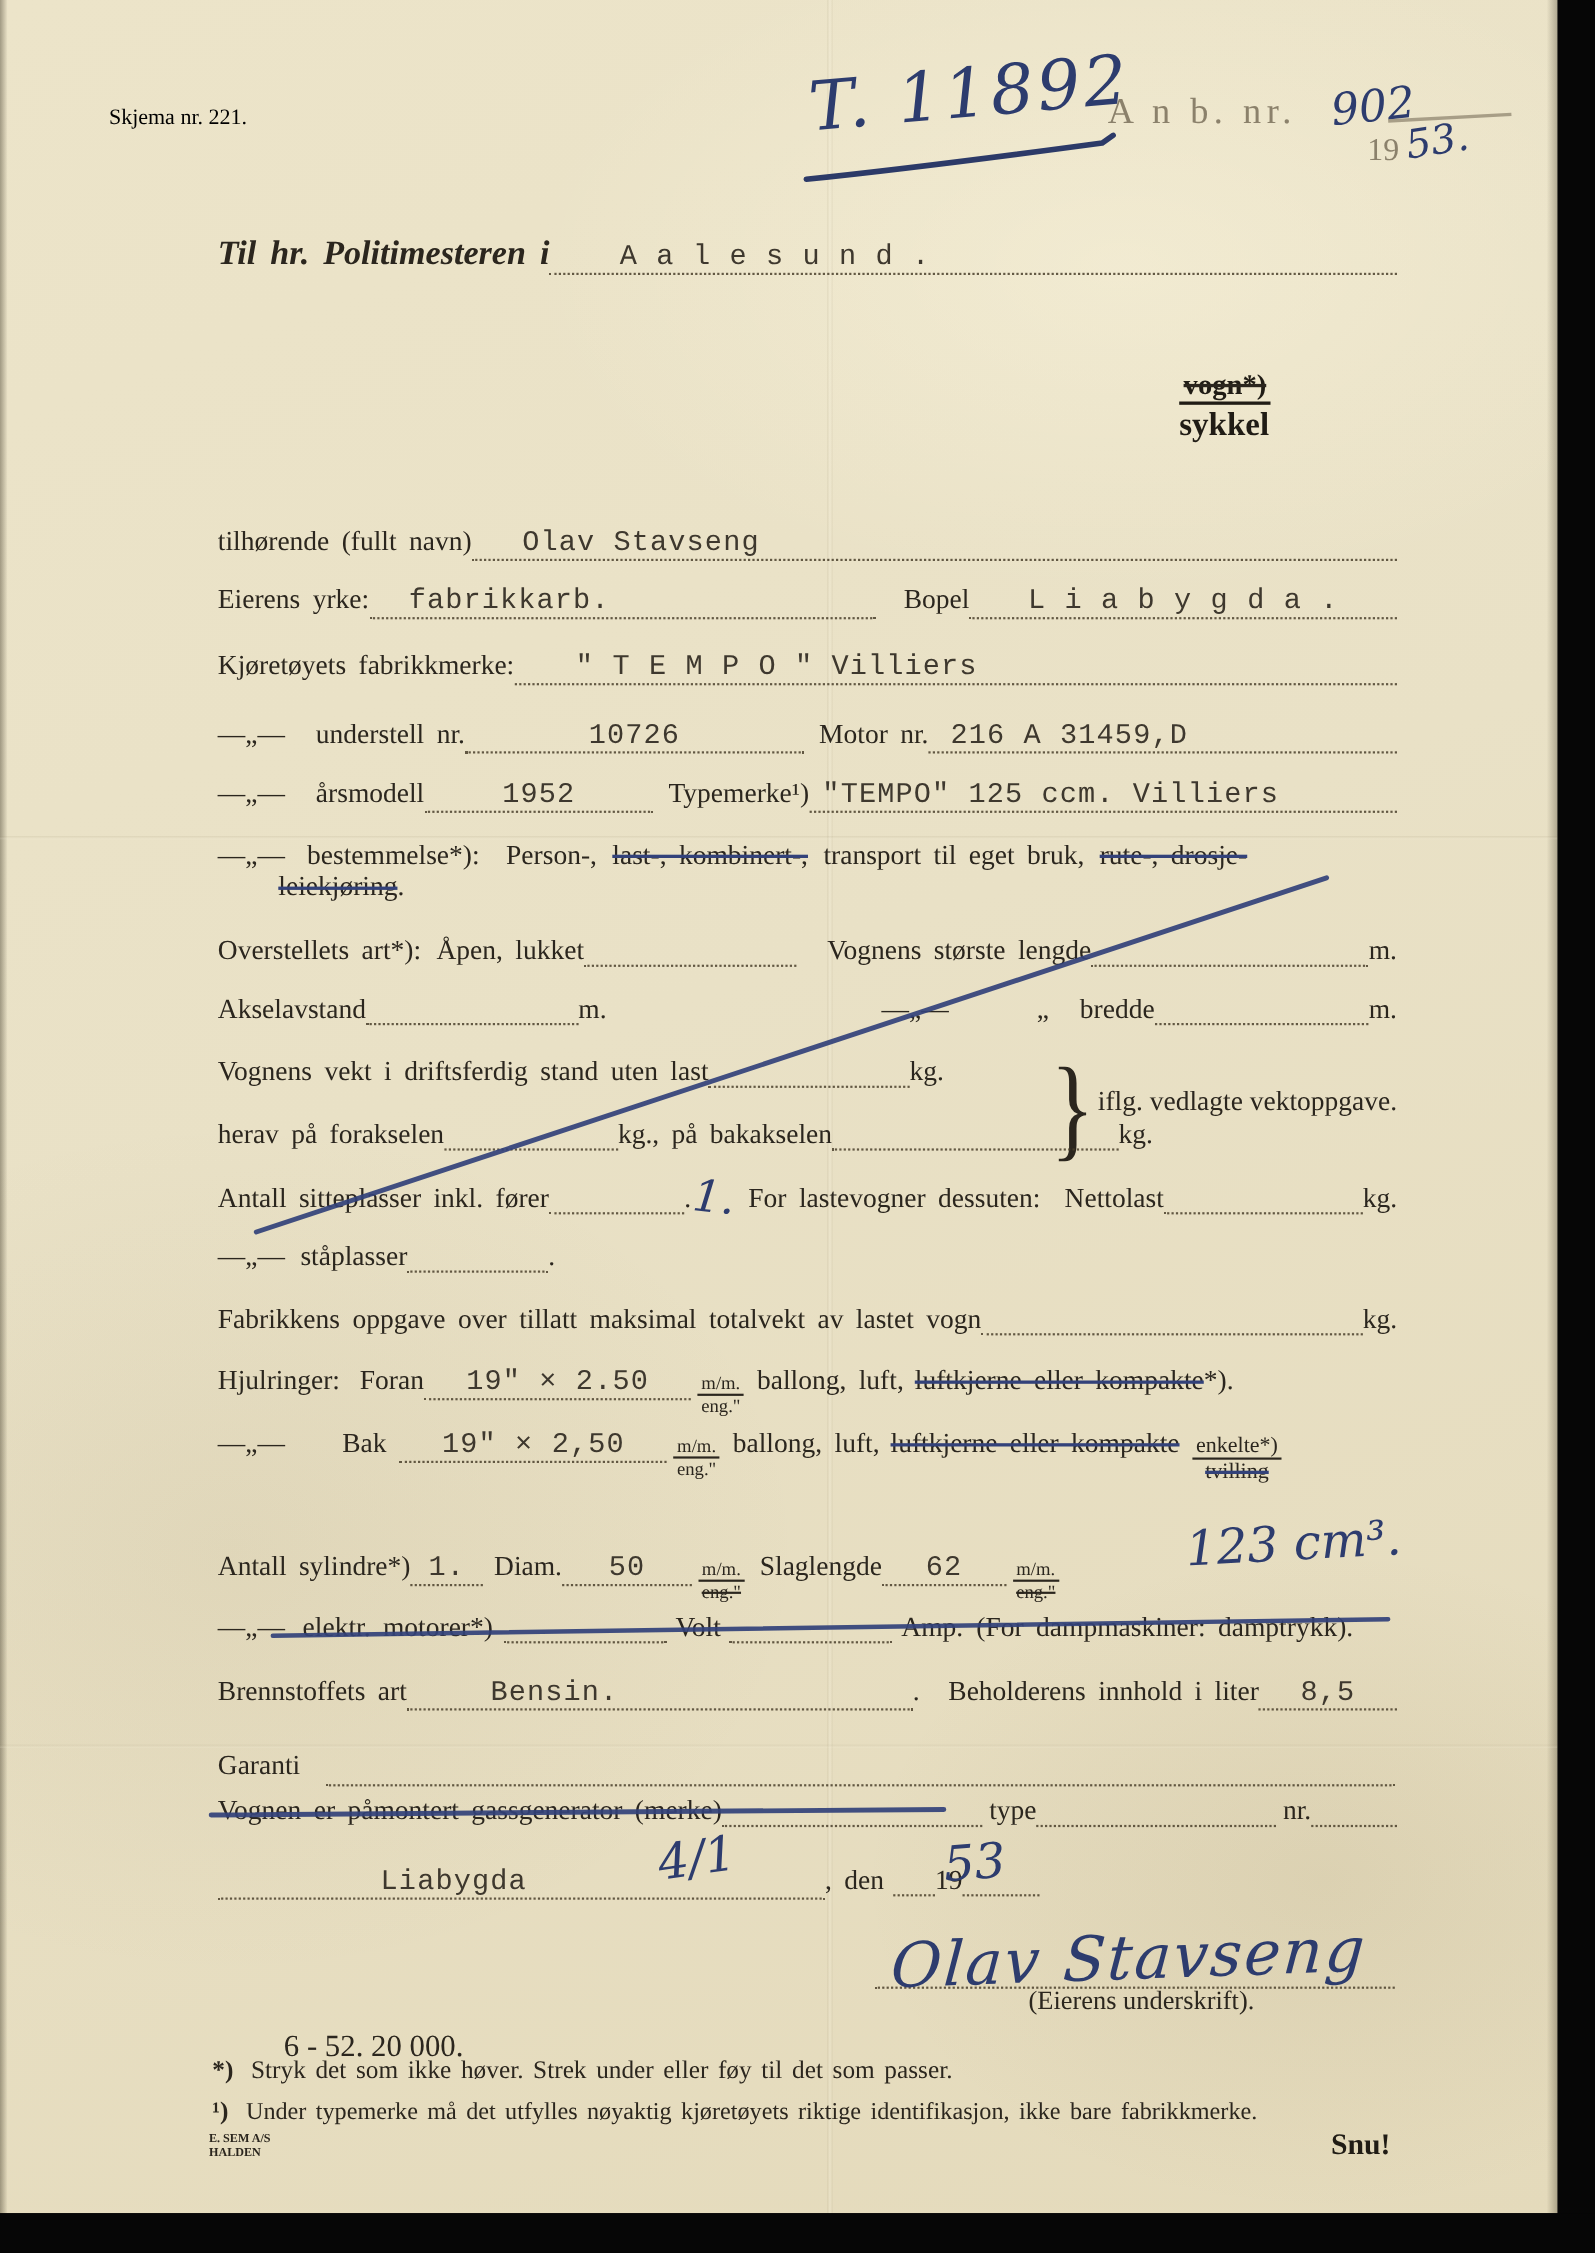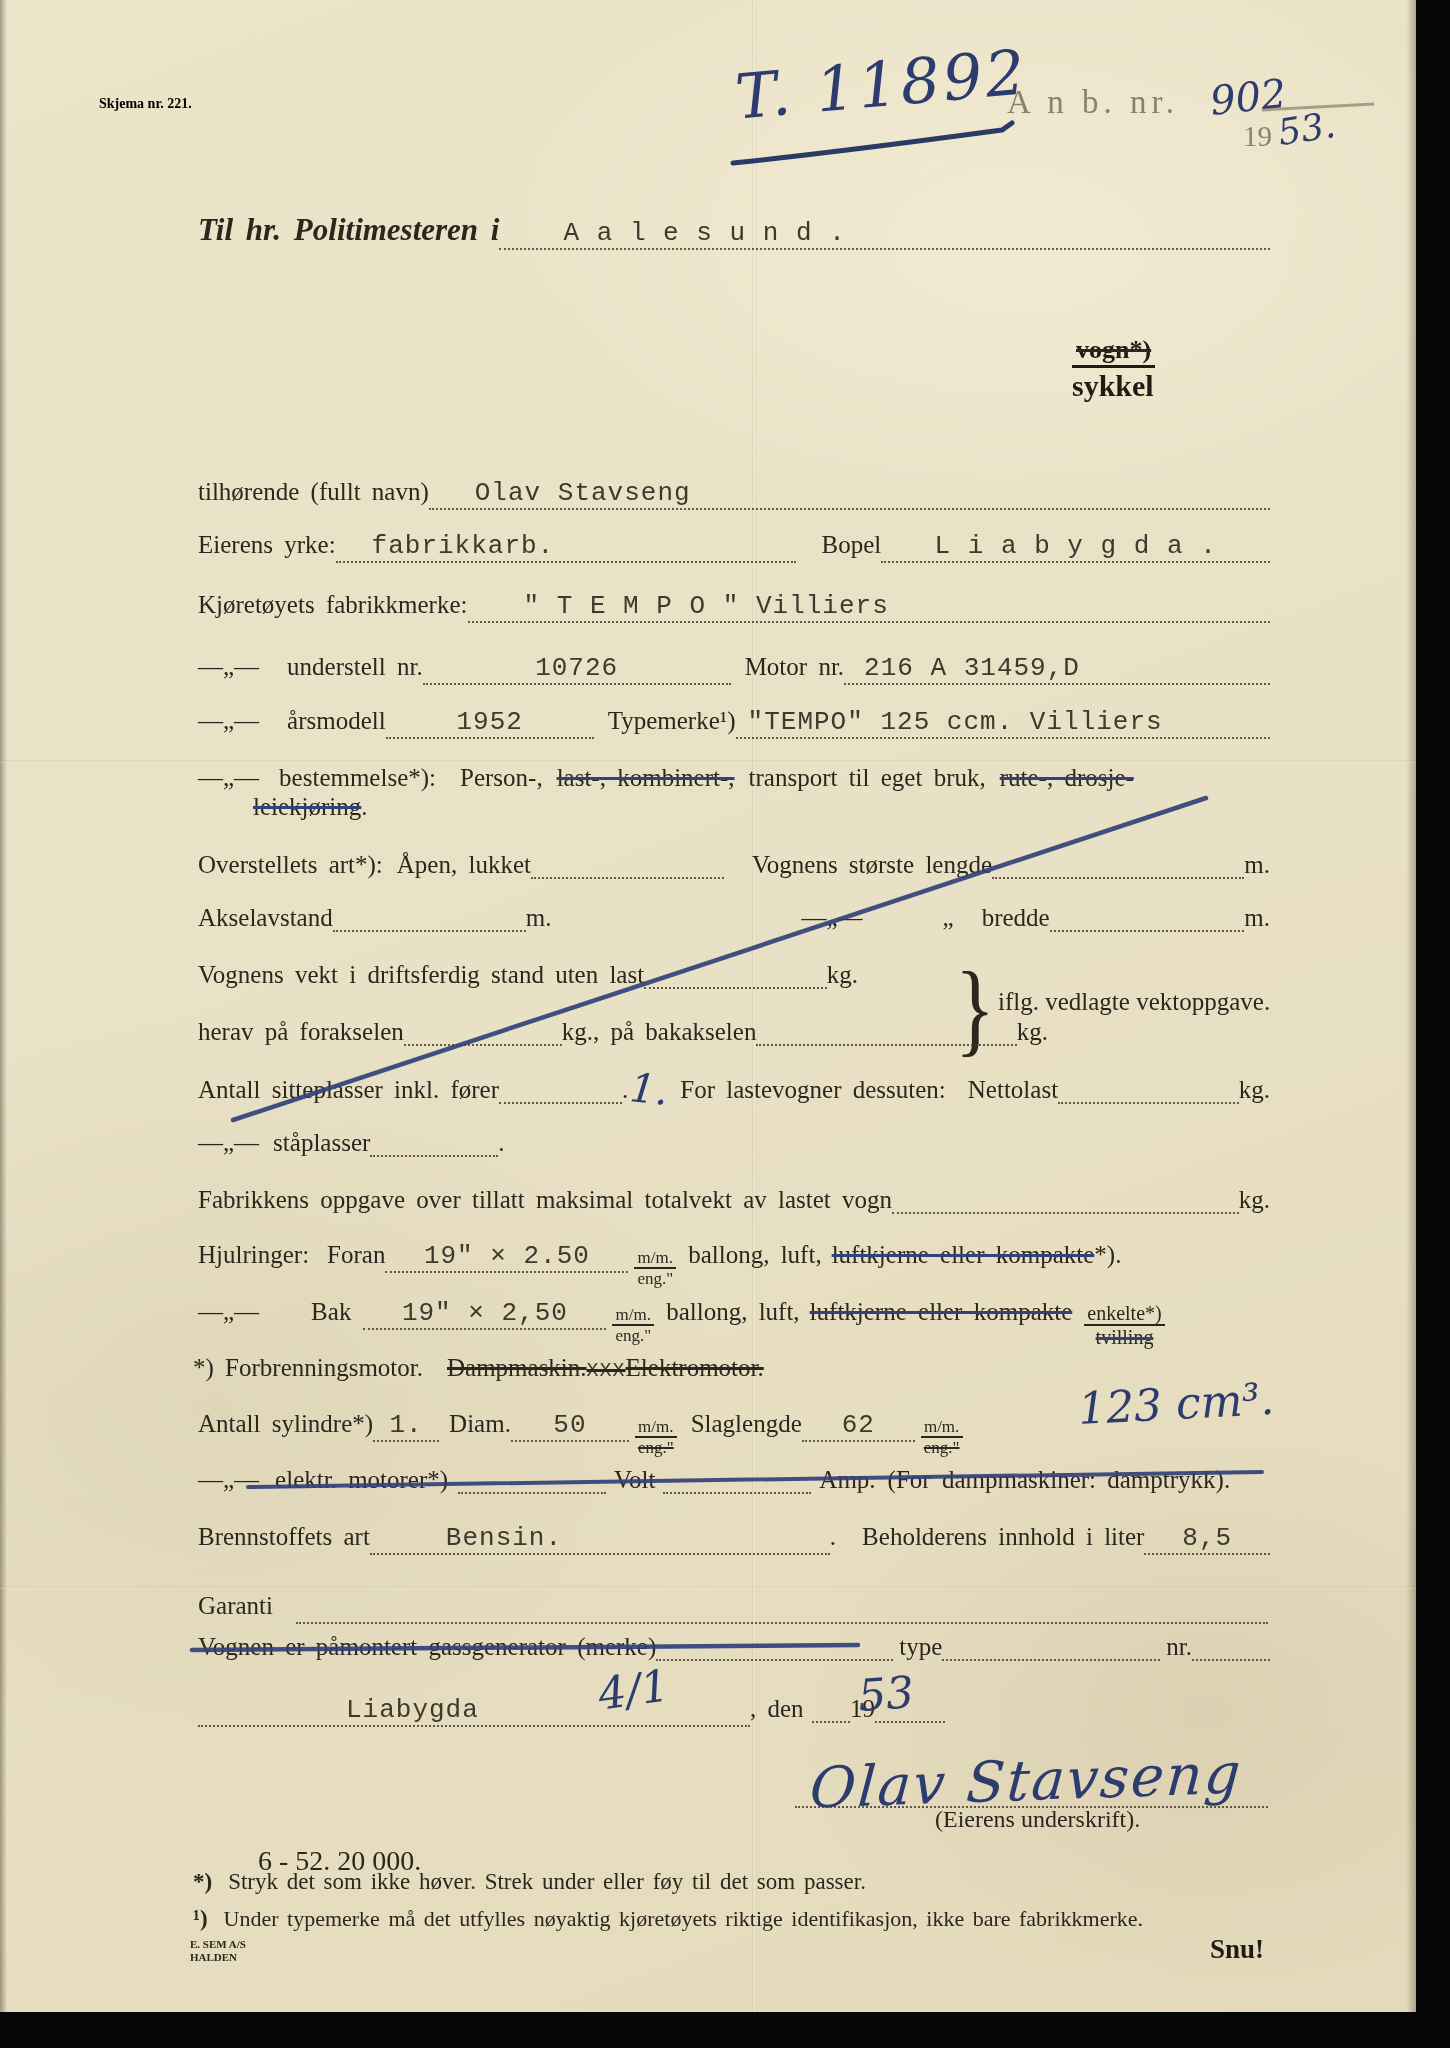--- a/index.html
+++ b/index.html
@@ -53,21 +53,21 @@
 </head>
 <body>
 
 <div class="paper">
   <div class="edge-left"></div>
   <div class="edge-right"></div>
   <div class="crease-v"></div>
   <div class="crease-h1"></div>
   <div class="crease-h2"></div>
 
-  <div class="abs" style="left:99px;top:96px;font-size:14px;font-weight:700;">Skjema nr. 221.</div>
+  <div class="abs" style="left:99px;top:96px;font-size:20px;font-weight:400;">Skjema nr. 221.</div>
 
   <div class="ink" style="left:735px;top:48px;font-size:62px;letter-spacing:3px;transform:rotate(-5deg);">T. 11892</div>
 
   <div class="pencil" style="left:1007px;top:84px;font-size:33px;letter-spacing:5px;">A n b. nr.</div>
   <div class="ink" style="left:1210px;top:74px;font-size:40px;transform:rotate(-6deg);">902</div>
   <div class="pencil" style="left:1243px;top:120px;font-size:29px;">19</div>
   <div class="ink" style="left:1278px;top:108px;font-size:36px;transform:rotate(-9deg);">53.</div>
 
   <div class="row" style="left:198px;top:212px;width:1072px;">
     <span class="lb bold" style="font-size:31px;font-style:italic;">Til hr. Politimesteren i</span>
@@ -207,26 +207,20 @@
       <span class="fb">eng."</span>
     </span>
     <span class="lb" style="margin-left:12px;">ballong, luft,</span>
     <span class="lb struck" style="margin-left:10px;">luftkjerne eller kompakte</span>
     <span class="frac" style="margin-left:12px;font-size:20px;">
       <span class="ft">enkelte*)</span>
       <span class="fb struck">tvilling</span>
     </span>
   </div>
 
-  <div class="row" style="left:193px;top:1354px;">
-    <span class="lb">*) Forbrenningsmotor.</span>
-    <span class="lb struckb" style="margin-left:24px;">Dampmaskin.</span>
-    <span class="tw struckb" style="font-size:20px;">XXX</span>
-    <span class="lb struckb">Elektromotor.</span>
-  </div>
 
   <div class="row" style="left:198px;top:1410px;">
     <span class="lb">Antall sylindre*)</span>
     <span class="dl" style="width:58px;"><span class="tw">1.</span></span>
     <span class="lb" style="margin-left:10px;">Diam.</span>
     <span class="dl" style="width:110px;"><span class="tw">50</span></span>
     <span class="frac" style="margin-left:6px;">
       <span class="ft">m/m.</span>
       <span class="fb fbx">eng."</span>
     </span>

